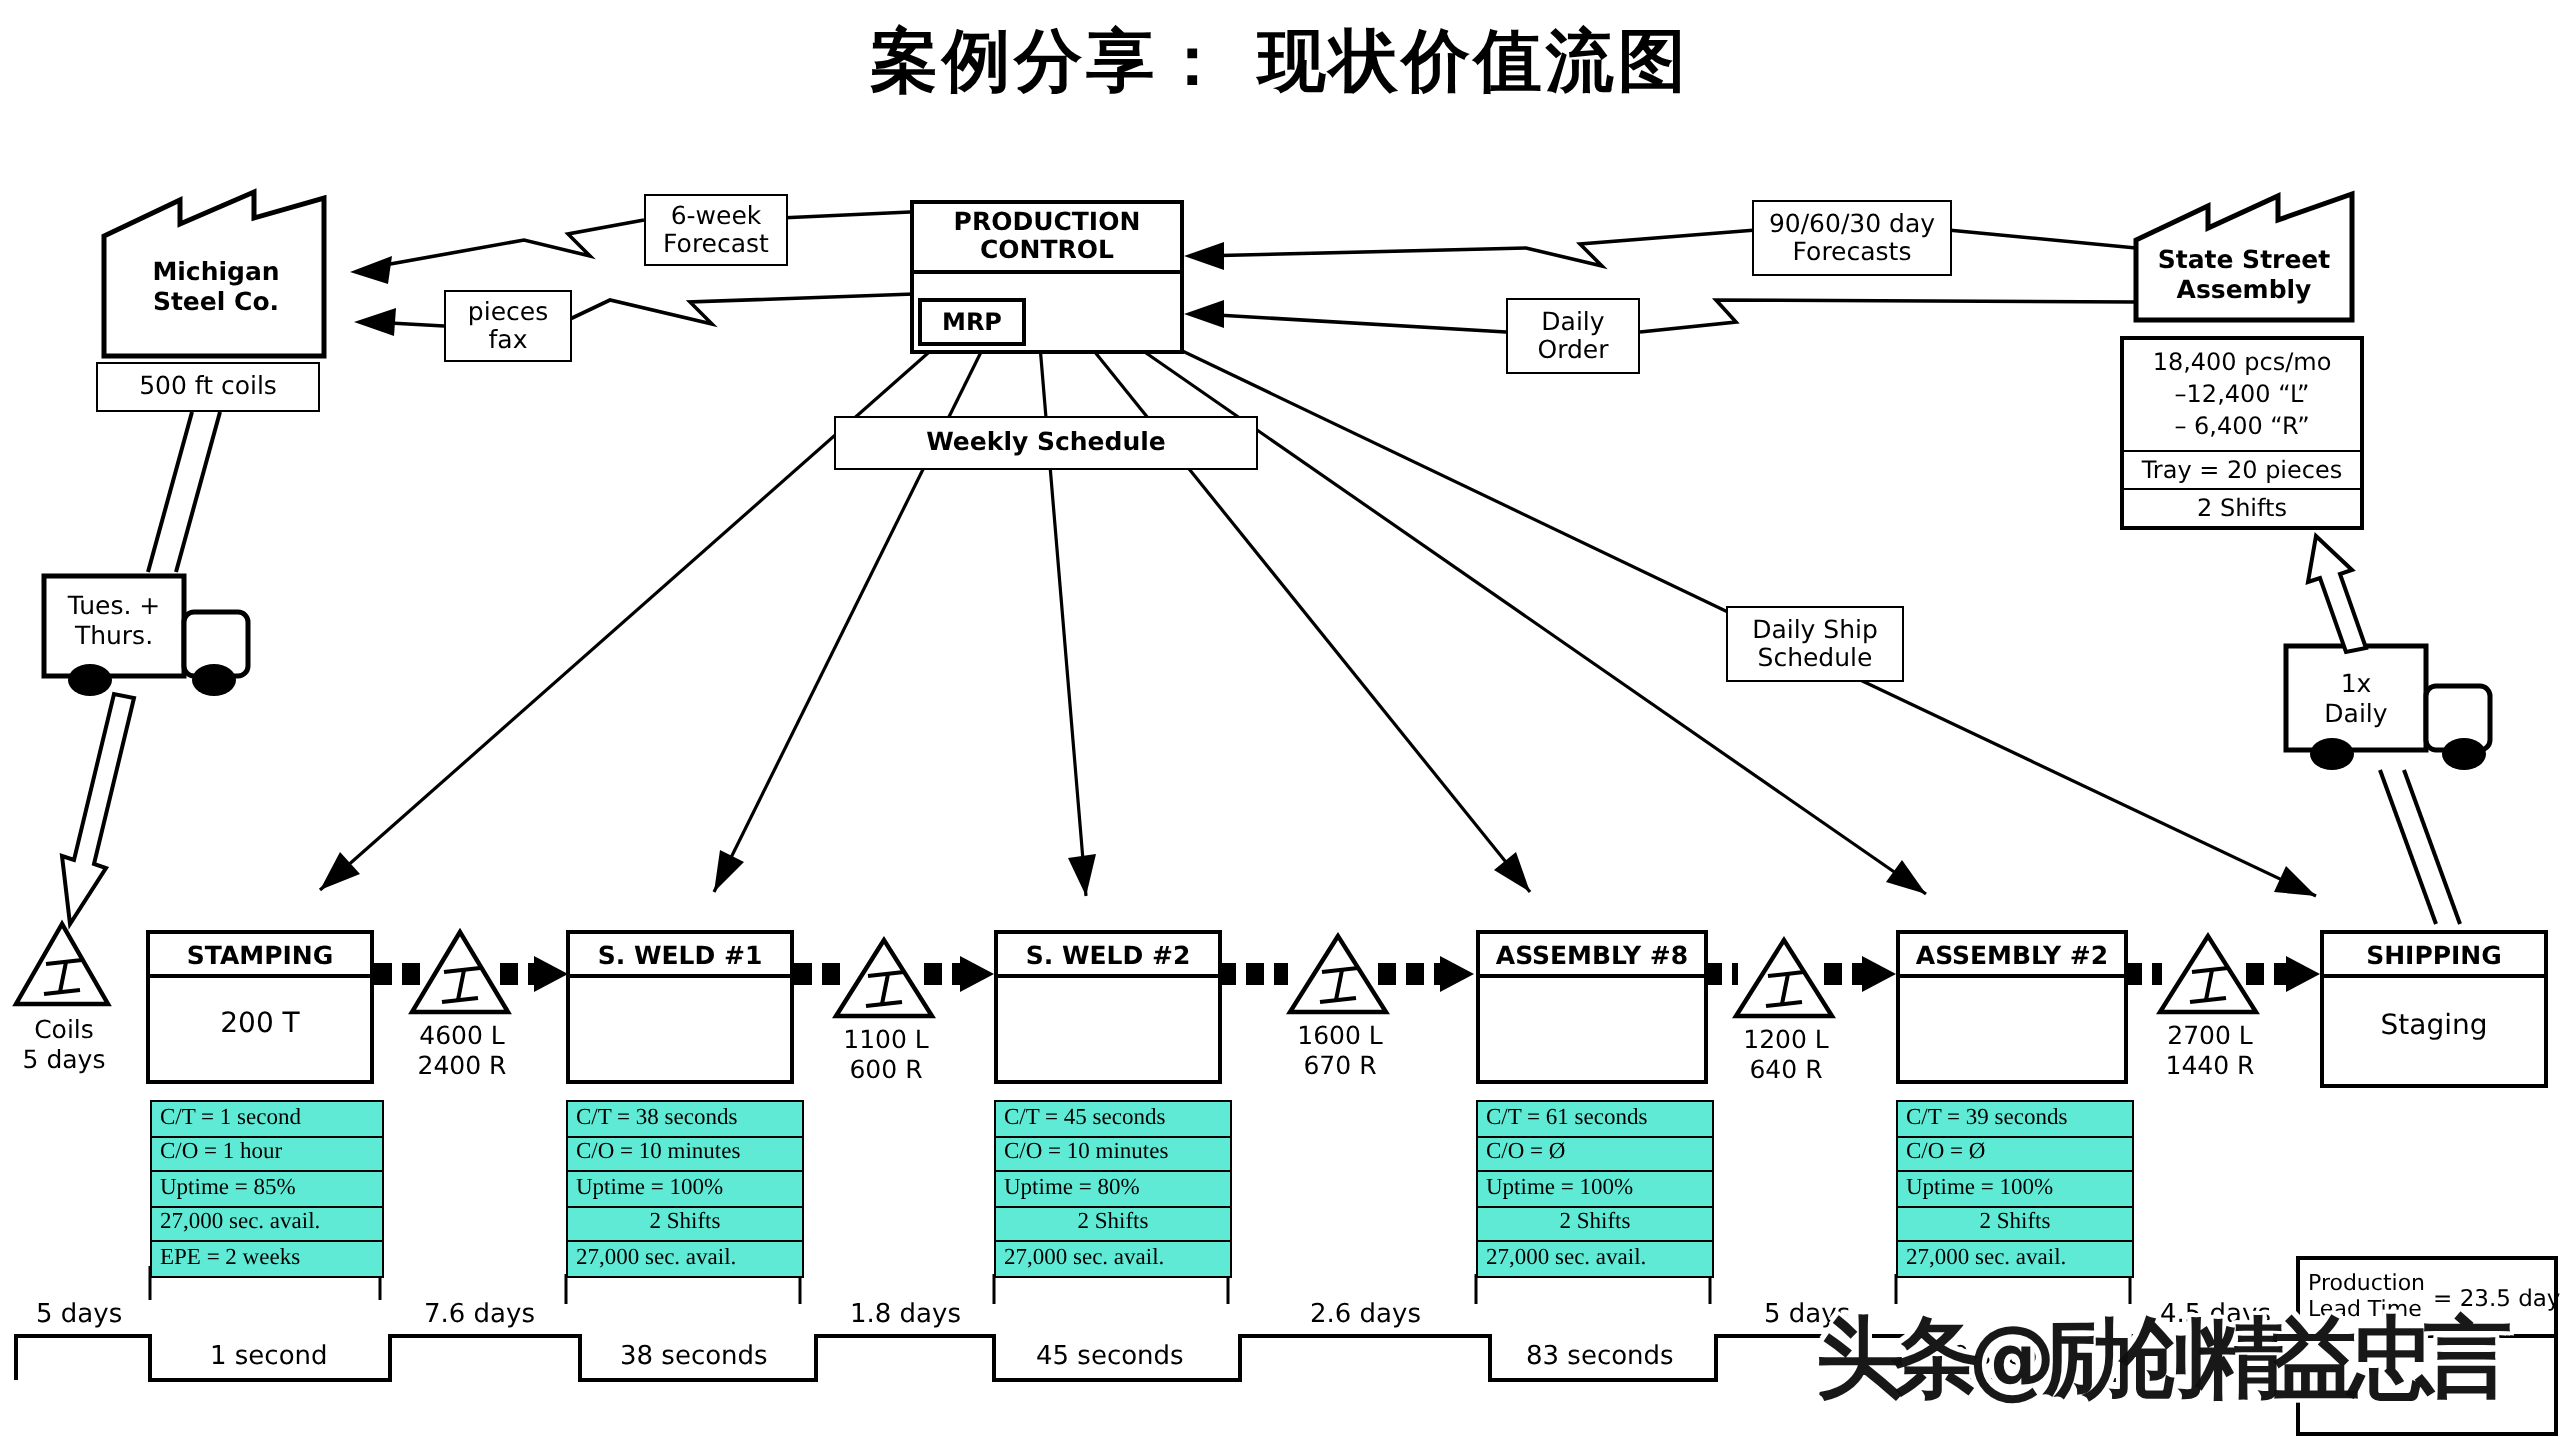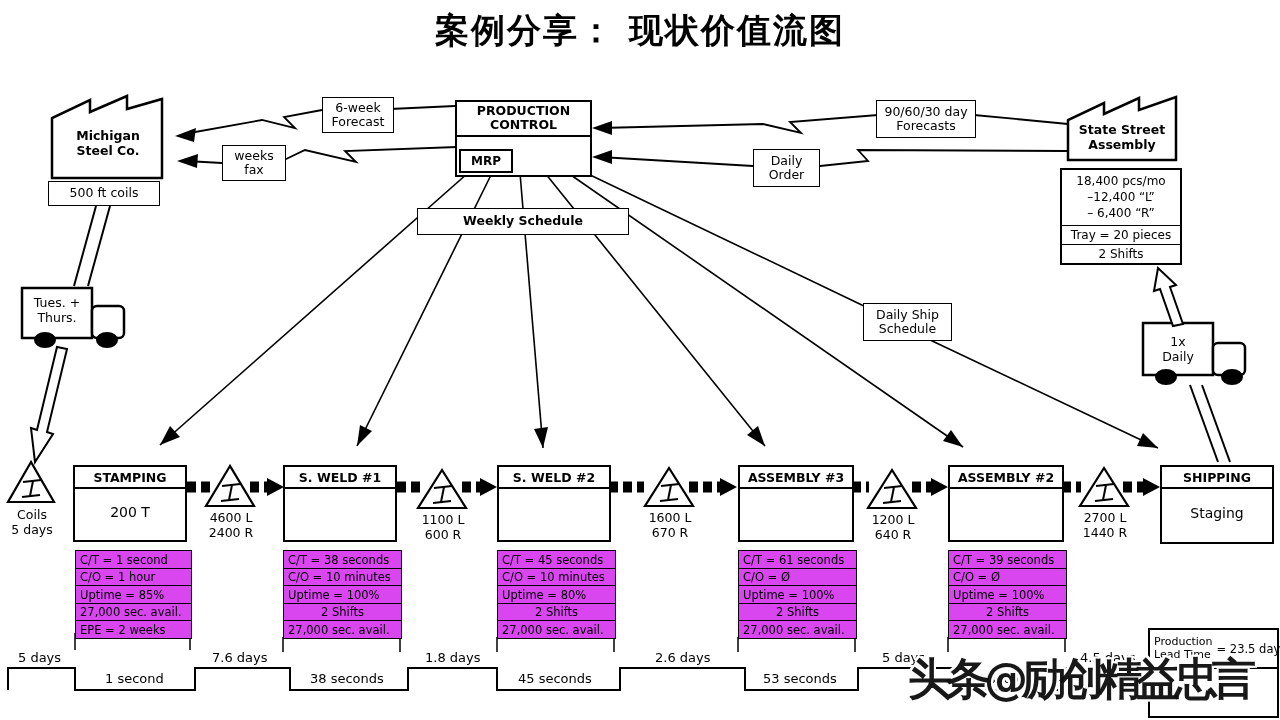--- a/index.html
+++ b/index.html
@@ -10,21 +10,21 @@
          font-size:34px;font-weight:bold;letter-spacing:2px;}
   .box{position:absolute;background:#fff;border:2px solid #000;display:flex;
        flex-direction:column;align-items:center;justify-content:center;
        font-size:12.5px;line-height:1.15;text-align:center;z-index:3;}
   .thin{border-width:1.5px;}
   .lbl{position:absolute;font-size:12.5px;line-height:1.2;text-align:center;z-index:3;}
   .proc{position:absolute;background:#fff;border:2.5px solid #000;z-index:3;}
   .proc .hdr{border-bottom:2px solid #000;font-size:12.5px;font-weight:bold;
              text-align:center;padding:3px 0 2px 0;}
   .proc .body{display:flex;align-items:center;justify-content:center;font-size:14px;}
-  .data{position:absolute;background:#d946ef;border:1.5px solid #000;z-index:3;}
+  .data{position:absolute;background:#5eead4;border:1.5px solid #000;z-index:3;font-family:Liberation Serif, serif;}
   .data .row{border-bottom:1.5px solid #000;font-size:11.5px;padding:1.5px 4px;
              white-space:nowrap;height:13.5px;}
   .data .row:last-child{border-bottom:none;}
   .data .row.center{text-align:center;}
   .tl-lbl{position:absolute;font-size:13px;z-index:2;white-space:nowrap;}
   #summary{position:absolute;left:1148px;top:628px;width:127px;height:86px;
            border:2.5px solid #000;background:#fff;z-index:3;font-size:11px;}
   #summary .cell{display:flex;align-items:center;gap:4px;padding:2px 4px;height:39px;box-sizing:border-box;}
   #summary .cell:first-child{border-bottom:2px solid #000;}
   #summary .stack{line-height:1.1;}
@@ -218,21 +218,21 @@
       <span>CONTROL</span>
     </div>
     <div class="mrp">MRP</div>
   </div>
 
   <div class="box thin" style="left:322px;top:97px;width:70px;height:34px;">
     <span>6-week</span>
     <span>Forecast</span>
   </div>
   <div class="box thin" style="left:222px;top:145px;width:62px;height:34px;">
-    <span>weeks</span>
+    <span>pieces</span>
     <span>fax</span>
   </div>
   <div class="box thin" style="left:876px;top:100px;width:98px;height:36px;">
     <span>90/60/30 day</span>
     <span>Forecasts</span>
   </div>
   <div class="box thin" style="left:753px;top:149px;width:65px;height:36px;">
     <span>Daily</span>
     <span>Order</span>
   </div>
@@ -262,21 +262,21 @@
     <div class="hdr">STAMPING</div>
     <div class="body" style="height:46px;">200 T</div>
   </div>
   <div class="proc" style="left:283px;top:465px;width:110px;height:73px;">
     <div class="hdr">S. WELD #1</div>
   </div>
   <div class="proc" style="left:497px;top:465px;width:110px;height:73px;">
     <div class="hdr">S. WELD #2</div>
   </div>
   <div class="proc" style="left:738px;top:465px;width:112px;height:73px;">
-    <div class="hdr">ASSEMBLY #3</div>
+    <div class="hdr">ASSEMBLY #8</div>
   </div>
   <div class="proc" style="left:948px;top:465px;width:112px;height:73px;">
     <div class="hdr">ASSEMBLY #2</div>
   </div>
   <div class="proc" style="left:1160px;top:465px;width:110px;height:75px;">
     <div class="hdr">SHIPPING</div>
     <div class="body" style="height:48px;">Staging</div>
   </div>
 
   <div class="lbl" style="left:200px;top:510px;width:62px;">
@@ -333,21 +333,21 @@
 
   <div class="tl-lbl" style="left:18px;top:650px;">5 days</div>
   <div class="tl-lbl" style="left:212px;top:650px;">7.6 days</div>
   <div class="tl-lbl" style="left:425px;top:650px;">1.8 days</div>
   <div class="tl-lbl" style="left:655px;top:650px;">2.6 days</div>
   <div class="tl-lbl" style="left:882px;top:650px;">5 days</div>
   <div class="tl-lbl" style="left:1080px;top:650px;">4.5 days</div>
   <div class="tl-lbl" style="left:105px;top:671px;">1 second</div>
   <div class="tl-lbl" style="left:310px;top:671px;">38 seconds</div>
   <div class="tl-lbl" style="left:518px;top:671px;">45 seconds</div>
-  <div class="tl-lbl" style="left:763px;top:671px;">53 seconds</div>
+  <div class="tl-lbl" style="left:763px;top:671px;">83 seconds</div>
   <div class="tl-lbl" style="left:968px;top:671px;">39 seconds</div>
 
   <div id="summary">
     <div class="cell">
       <div class="stack">
         <div>Production</div>
         <div>Lead Time</div>
       </div>
       <div class="val">= 23.5 days</div>
     </div>

